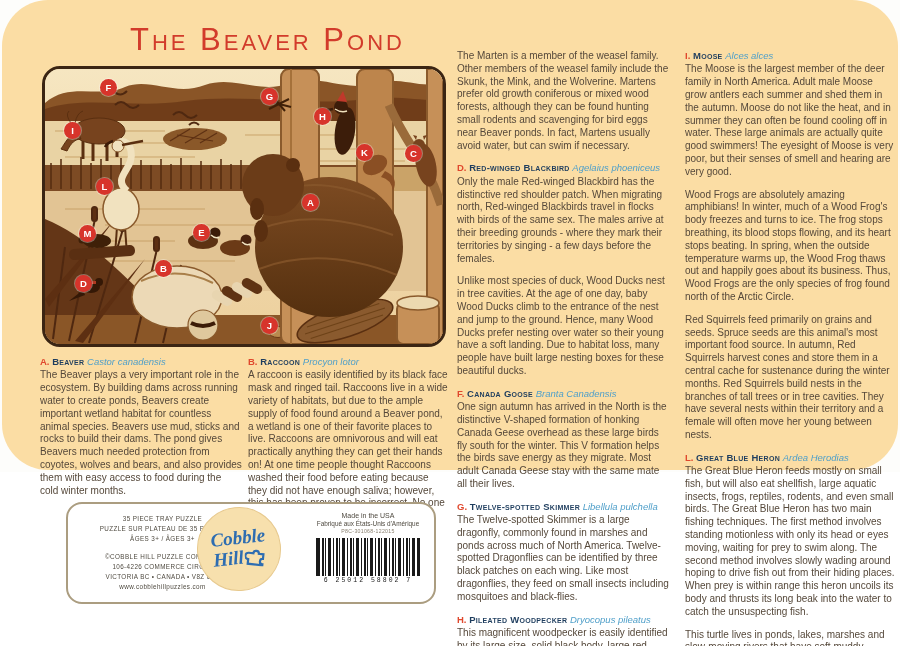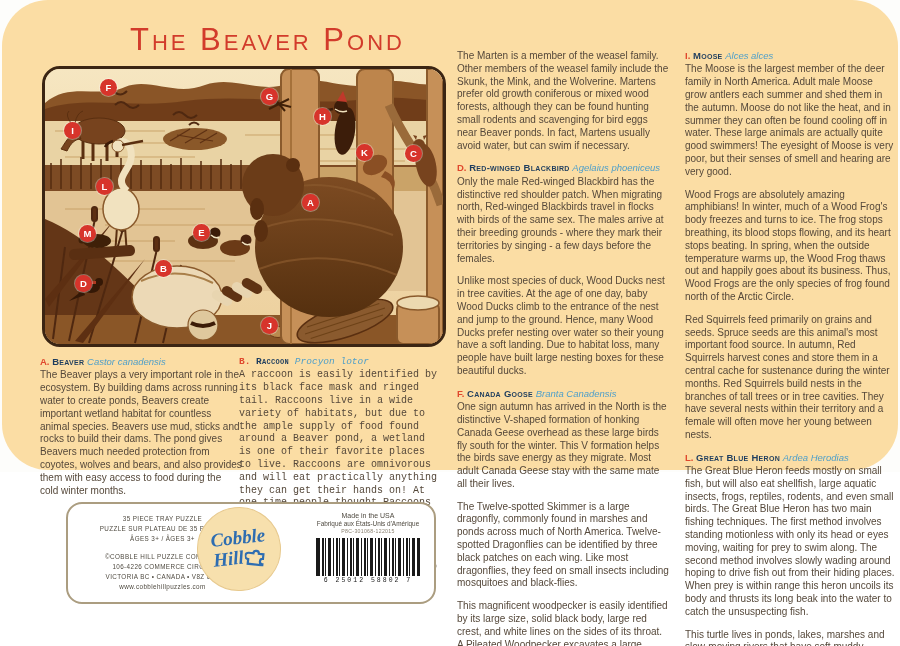--- a/index.html
+++ b/index.html
@@ -16,21 +16,21 @@
 
   
   .section { margin-bottom:10px; }
   .sec-head { font-size:9.5px; line-height:1.2; margin-bottom:2px; }
   .sec-letter { color:#e0482d; font-weight:bold; }
   .sec-name { color:#1e3d5e; font-weight:bold; font-variant:small-caps; letter-spacing:.3px; }
   .sec-sci { color:#4f9fc9; font-style:italic; }
   .sec-body { font-size:10px; line-height:1.28; color:#55483a; }
 
   .colA  { position:absolute; left:38px;  top:356px; width:202px; }
-  .colB  { position:absolute; left:237px; top:356px; width:200px;font-family:Liberation Mono, monospace; }
+  .colB  { position:absolute; left:246px; top:356px; width:200px; }
   .colMid{ position:absolute; left:455px; top:50px;  width:213px; }
   .colR  { position:absolute; left:683px; top:50px;  width:212px; }
 
   
   .footer-box { position:absolute; left:64px; top:502px; width:370px; height:102px; background:#ffffff; border:2px solid #ab9d80; border-radius:16px; }
   .puzzle-info { position:absolute; left:12px; top:10px; width:165px; text-align:center; font-size:6.3px; color:#4f4a40; letter-spacing:.4px; line-height:1.6; }
   .puzzle-info .grp2 { margin-top:8px; }
   .logo-circle { position:absolute; left:129px; top:3px; width:84px; height:84px; border-radius:50%; background:#f7e0ad; border:1px solid #e7c98e; display:flex; flex-direction:column; align-items:center; justify-content:center; transform:rotate(-6deg); }
   .logo-word { font-family:"Liberation Serif", serif; font-style:italic; font-weight:bold; color:#2e6db1; font-size:19px; line-height:.95; }
   .logo-row { display:flex; align-items:center; gap:1px; }
@@ -303,23 +303,25 @@
         <p class="sec-body">Only the male Red-winged Blackbird has the distinctive red shoulder patch. When migrating north, Red-winged Blackbirds travel in flocks with birds of the same sex. The males arrive at their breeding grounds - where they mark their territories by singing - a few days before the females.</p>
       </div>
       <div class="section">
         <p class="sec-body">Unlike most species of duck, Wood Ducks nest in tree cavities. At the age of one day, baby Wood Ducks climb to the entrance of the nest and jump to the ground. Hence, many Wood Ducks prefer nesting over water so their young have a soft landing. Due to habitat loss, many people have built large nesting boxes for these beautiful ducks.</p>
       </div>
       <div class="section">
         <div class="sec-head"><span class="sec-letter">F.</span> <span class="sec-name">Canada Goose</span> <span class="sec-sci">Branta Canadensis</span></div>
         <p class="sec-body">One sign autumn has arrived in the North is the distinctive V-shaped formation of honking Canada Geese overhead as these large birds fly south for the winter. This V formation helps the birds save energy as they migrate. Most adult Canada Geese stay with the same mate all their lives.</p>
       </div>
       <div class="section">
+        <div class="sec-head"><span class="sec-letter">G.</span> <span class="sec-name">Twelve-spotted Skimmer</span> <span class="sec-sci">Libellula pulchella</span></div>
         <p class="sec-body">The Twelve-spotted Skimmer is a large dragonfly, commonly found in marshes and ponds across much of North America. Twelve-spotted Dragonflies can be identified by three black patches on each wing. Like most dragonflies, they feed on small insects including mosquitoes and black-flies.</p>
       </div>
       <div class="section">
+        <div class="sec-head"><span class="sec-letter">H.</span> <span class="sec-name">Pileated Woodpecker</span> <span class="sec-sci">Dryocopus pileatus</span></div>
         <p class="sec-body">This magnificent woodpecker is easily identified by its large size, solid black body, large red crest, and white lines on the sides of its throat. A Pileated Woodpecker excavates a large cavity in a tree, where it builds its nest, often building a new home each year. This creates perfect nesting habitat for other large cavity nesters, including Red Squirrels and Wood Ducks.</p>
       </div>
     </div>
 
     <div class="colR">
       <div class="section">
         <div class="sec-head"><span class="sec-letter">I.</span> <span class="sec-name">Moose</span> <span class="sec-sci">Alces alces</span></div>
         <p class="sec-body">The Moose is the largest member of the deer family in North America. Adult male Moose grow antlers each summer and shed them in the autumn. Moose do not like the heat, and in summer they can often be found cooling off in water. These large animals are actually quite good swimmers! The eyesight of Moose is very poor, but their senses of smell and hearing are very good.</p>
       </div>
       <div class="section">

